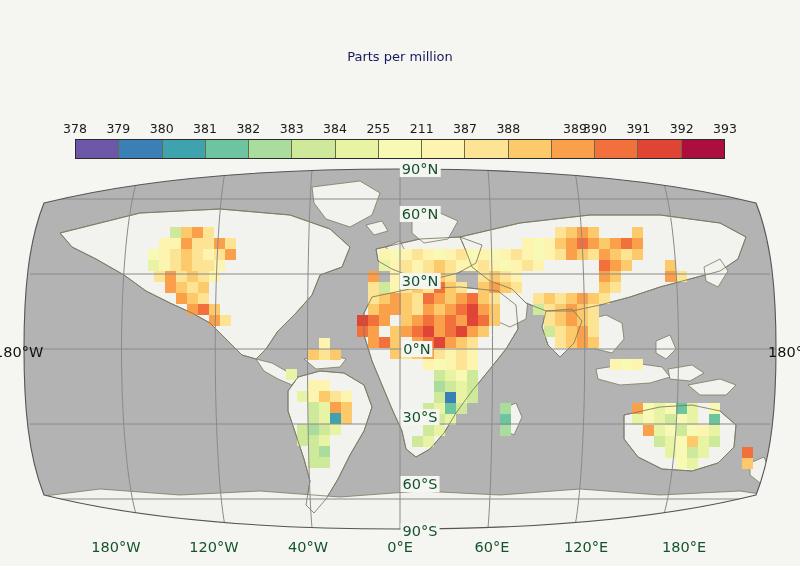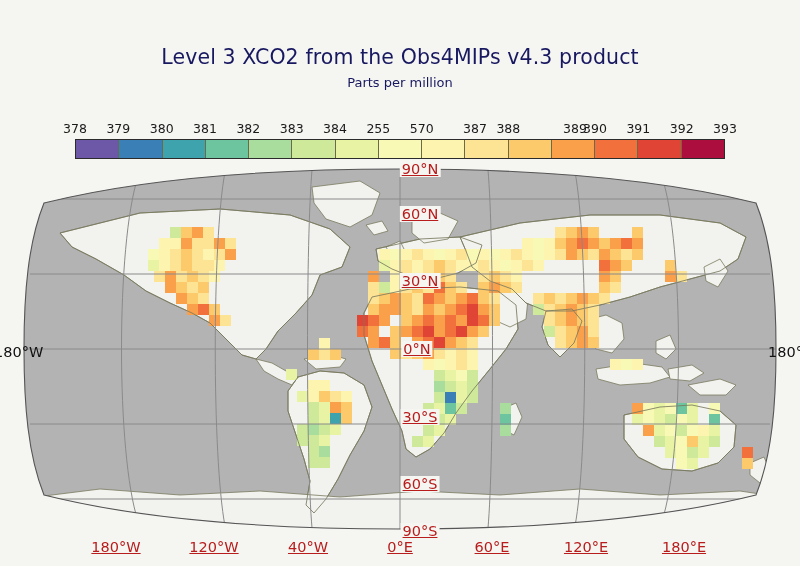--- a/index.html
+++ b/index.html
@@ -74,59 +74,57 @@
     position: absolute;
     left: 20px; top: 163px;
     width: 760px; height: 372px;
   }
   #map svg { display: block; }
 
   
   .lat-label, .lon-label {
     position: absolute;
     font-size: 14.5px;
-    color: #b91c1c;
+    color: #14532d;
     background: #f5f6f2;
     padding: 0 2px;
     white-space: nowrap;
     line-height: 16px;
-    text-decoration: underline;
   }
   .lat-label { transform: translate(-50%, -50%); }
   .lon-label { transform: translateX(-50%); }
   .edge-label {
     position: absolute;
     font-size: 14.5px;
     color: #111;
     white-space: nowrap;
     transform: translateY(-50%);
   }
 </style>
 </head>
 <body>
 
 <div id="figure">
 
   <div class="title-block">
-    <div class="title-main">Level 3 XCO2 from the Obs4MIPs v4.3 product</div>
     <div class="title-units">Parts per million</div>
   </div>
 
   <div id="cbar-wrap">
     <div id="cbar-ticks">
         <div class="ctick" style="left: 0px;">378</div>
         <div class="ctick" style="left: 43.3333px;">379</div>
         <div class="ctick" style="left: 86.6667px;">380</div>
         <div class="ctick" style="left: 130px;">381</div>
         <div class="ctick" style="left: 173.333px;">382</div>
         <div class="ctick" style="left: 216.667px;">383</div>
         <div class="ctick" style="left: 260px;">384</div>
         <div class="ctick" style="left: 303.333px;">255</div>
-        <div class="ctick" style="left: 346.667px;">570</div>
-        <div class="ctick" style="left: 390px; margin-left: 10px;">387</div>
+        <div class="ctick" style="left: 346.667px;">211</div>
+        <div class="ctick" style="left: 390px;">387</div>
         <div class="ctick" style="left: 433.333px; text-align: right;">388</div>
         <div class="ctick" style="left: 500px;">389</div>
         <div class="ctick" style="left: 520px;">390</div>
         <div class="ctick" style="left: 563.333px;">391</div>
         <div class="ctick" style="left: 606.667px;">392</div>
         <div class="ctick" style="left: 650px;">393</div>
       </div>
     <div id="cbar">
         <div class="cbin" style="background: rgb(109, 88, 168);"></div>
         <div class="cbin" style="background: rgb(58, 127, 181);"></div>

